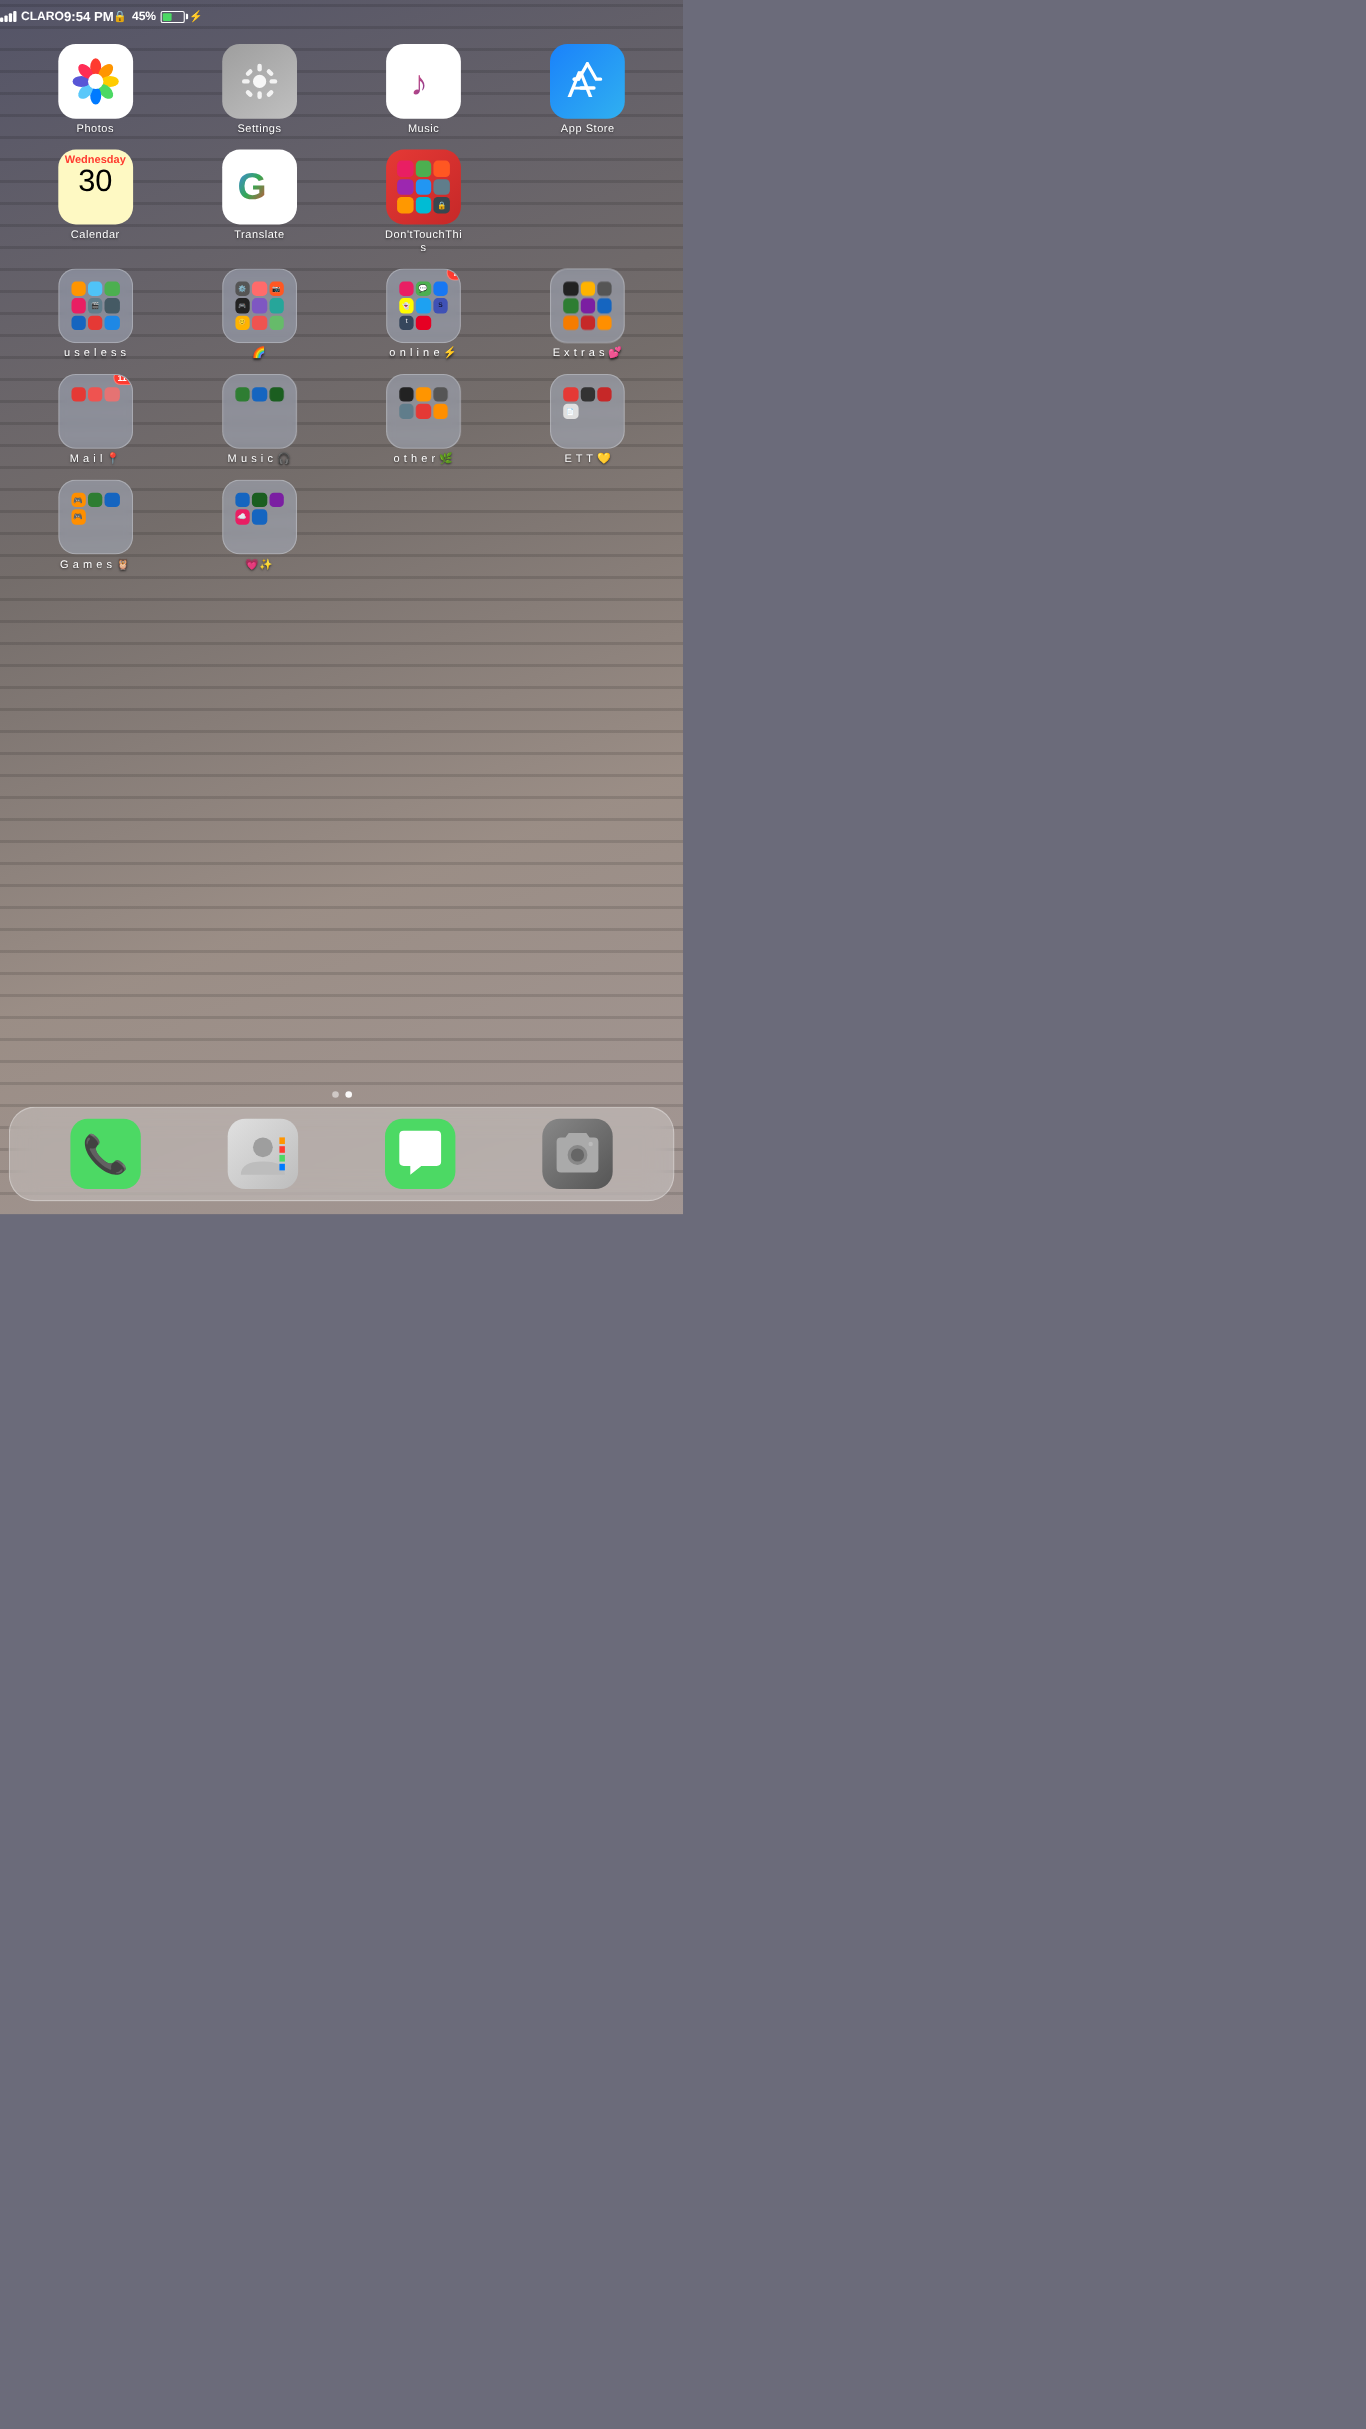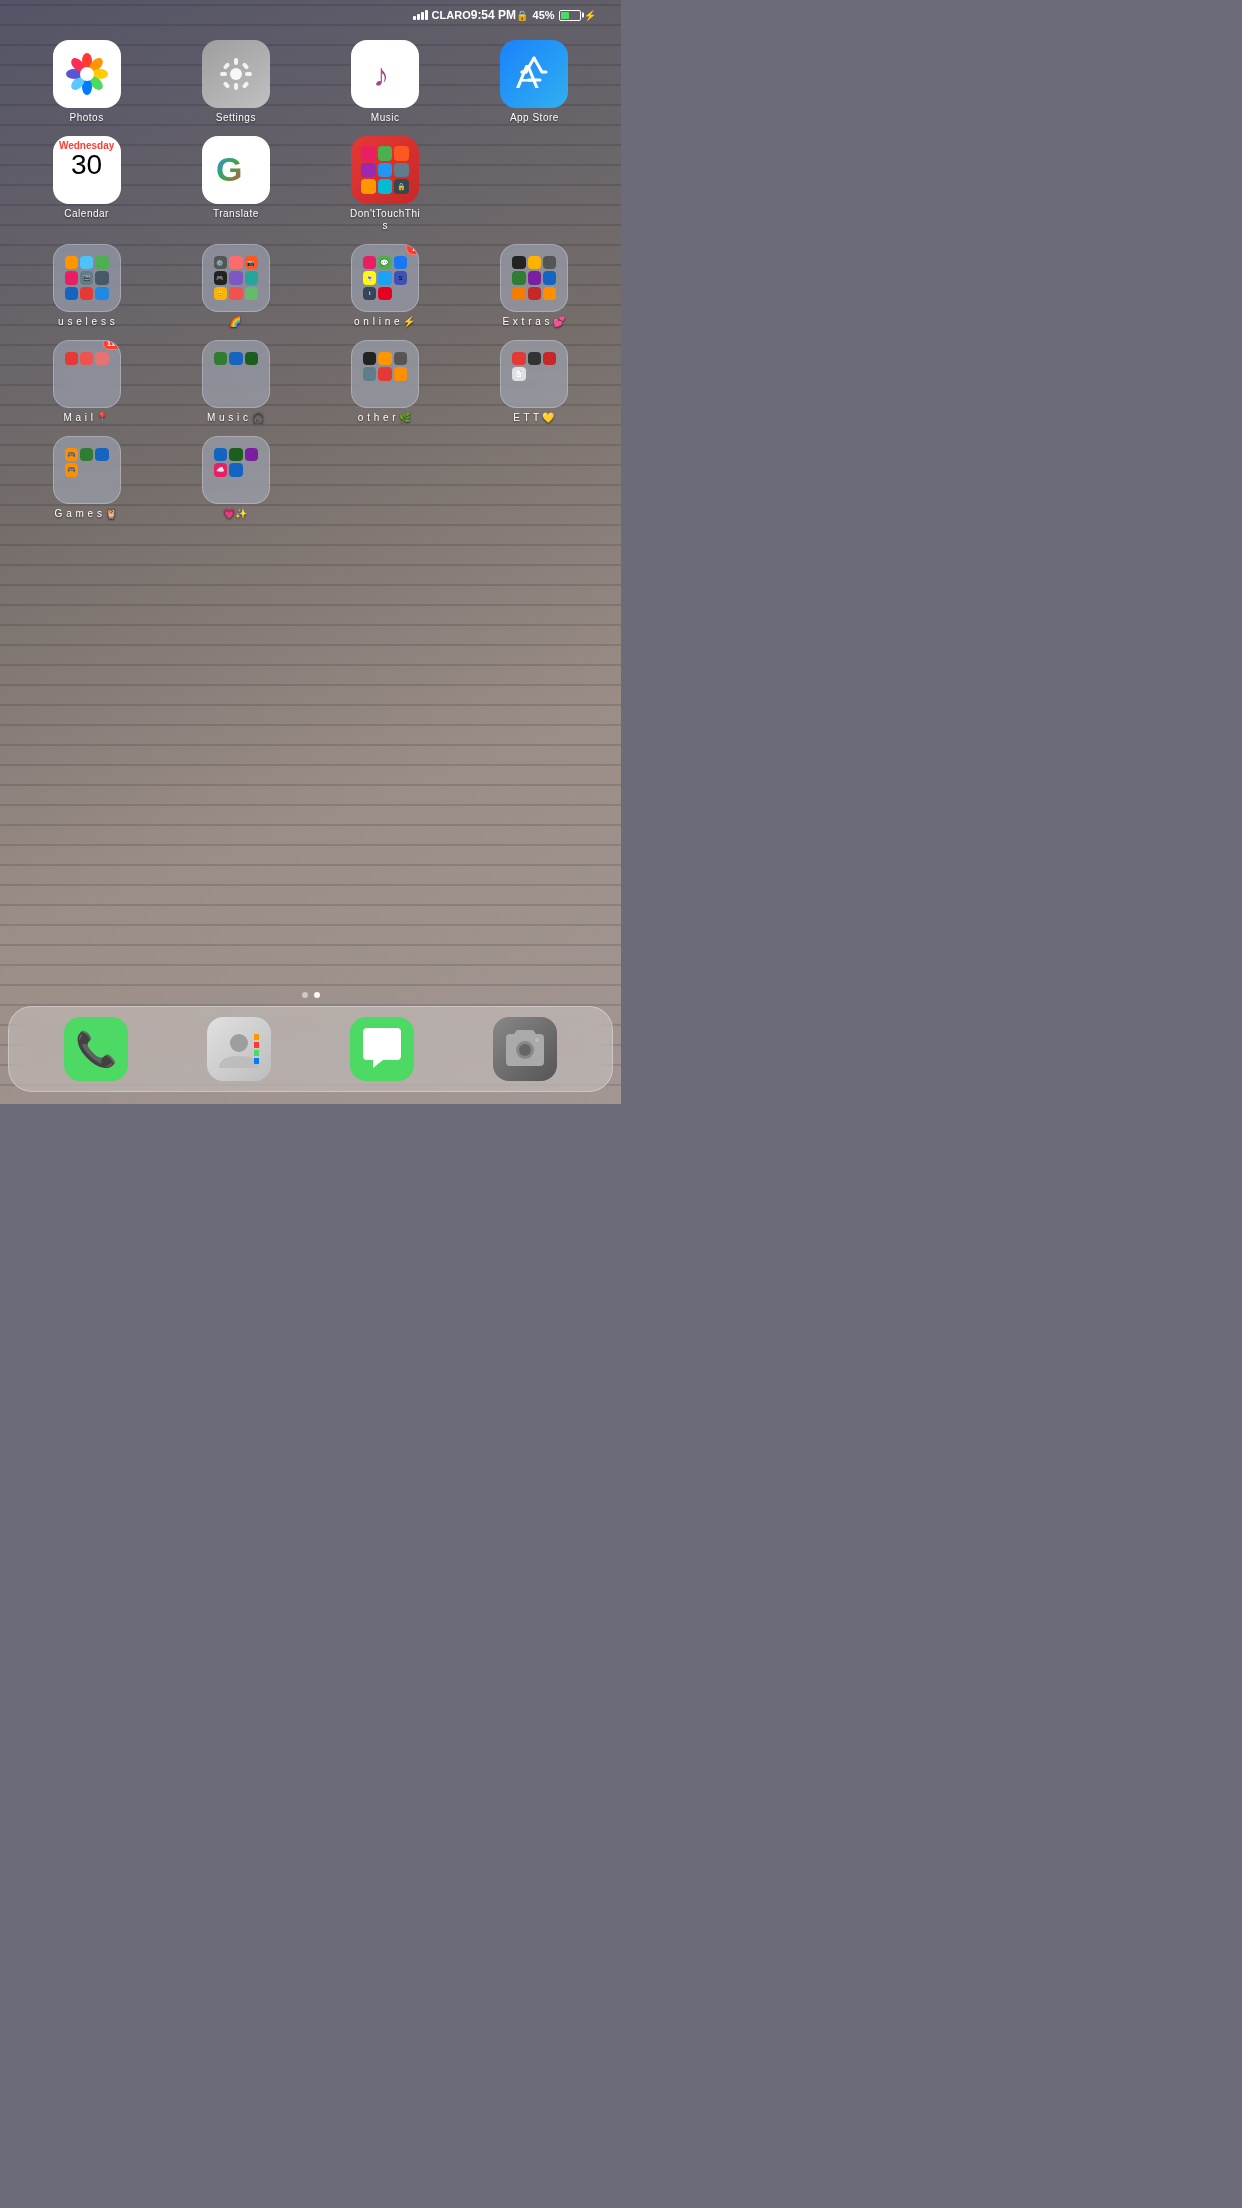--- a/index.html
+++ b/index.html
@@ -45,23 +45,23 @@
       z-index: 1;
       width: 100%;
       height: 100%;
       display: flex;
       flex-direction: column;
     }
 
     
     .status-bar {
       display: flex;
-      justify-content: flex-end;
-      align-items: center;
-      padding: 6px 24px 4px;
+      justify-content: flex-start;
+      align-items: center;
+      padding: 6px 0 4px;
       height: 28px;
     }
 
     .status-left {
       display: flex;
       align-items: center;
       gap: 4px;
       font-size: 11px;
       font-weight: 600;
       color: #fff;
@@ -201,21 +201,21 @@
 
     .icon-music {
       background: #fff;
     }
 
     .icon-appstore {
       background: linear-gradient(135deg, #1a82fb, #30b0f0);
     }
 
     .icon-calendar {
-      background: #ffffff;
+      background: #fef9c3;
     }
 
     .icon-translate {
       background: #fff;
     }
 
     .icon-notes {
       background: linear-gradient(145deg, #ffd60a, #ffcc00);
     }
 

